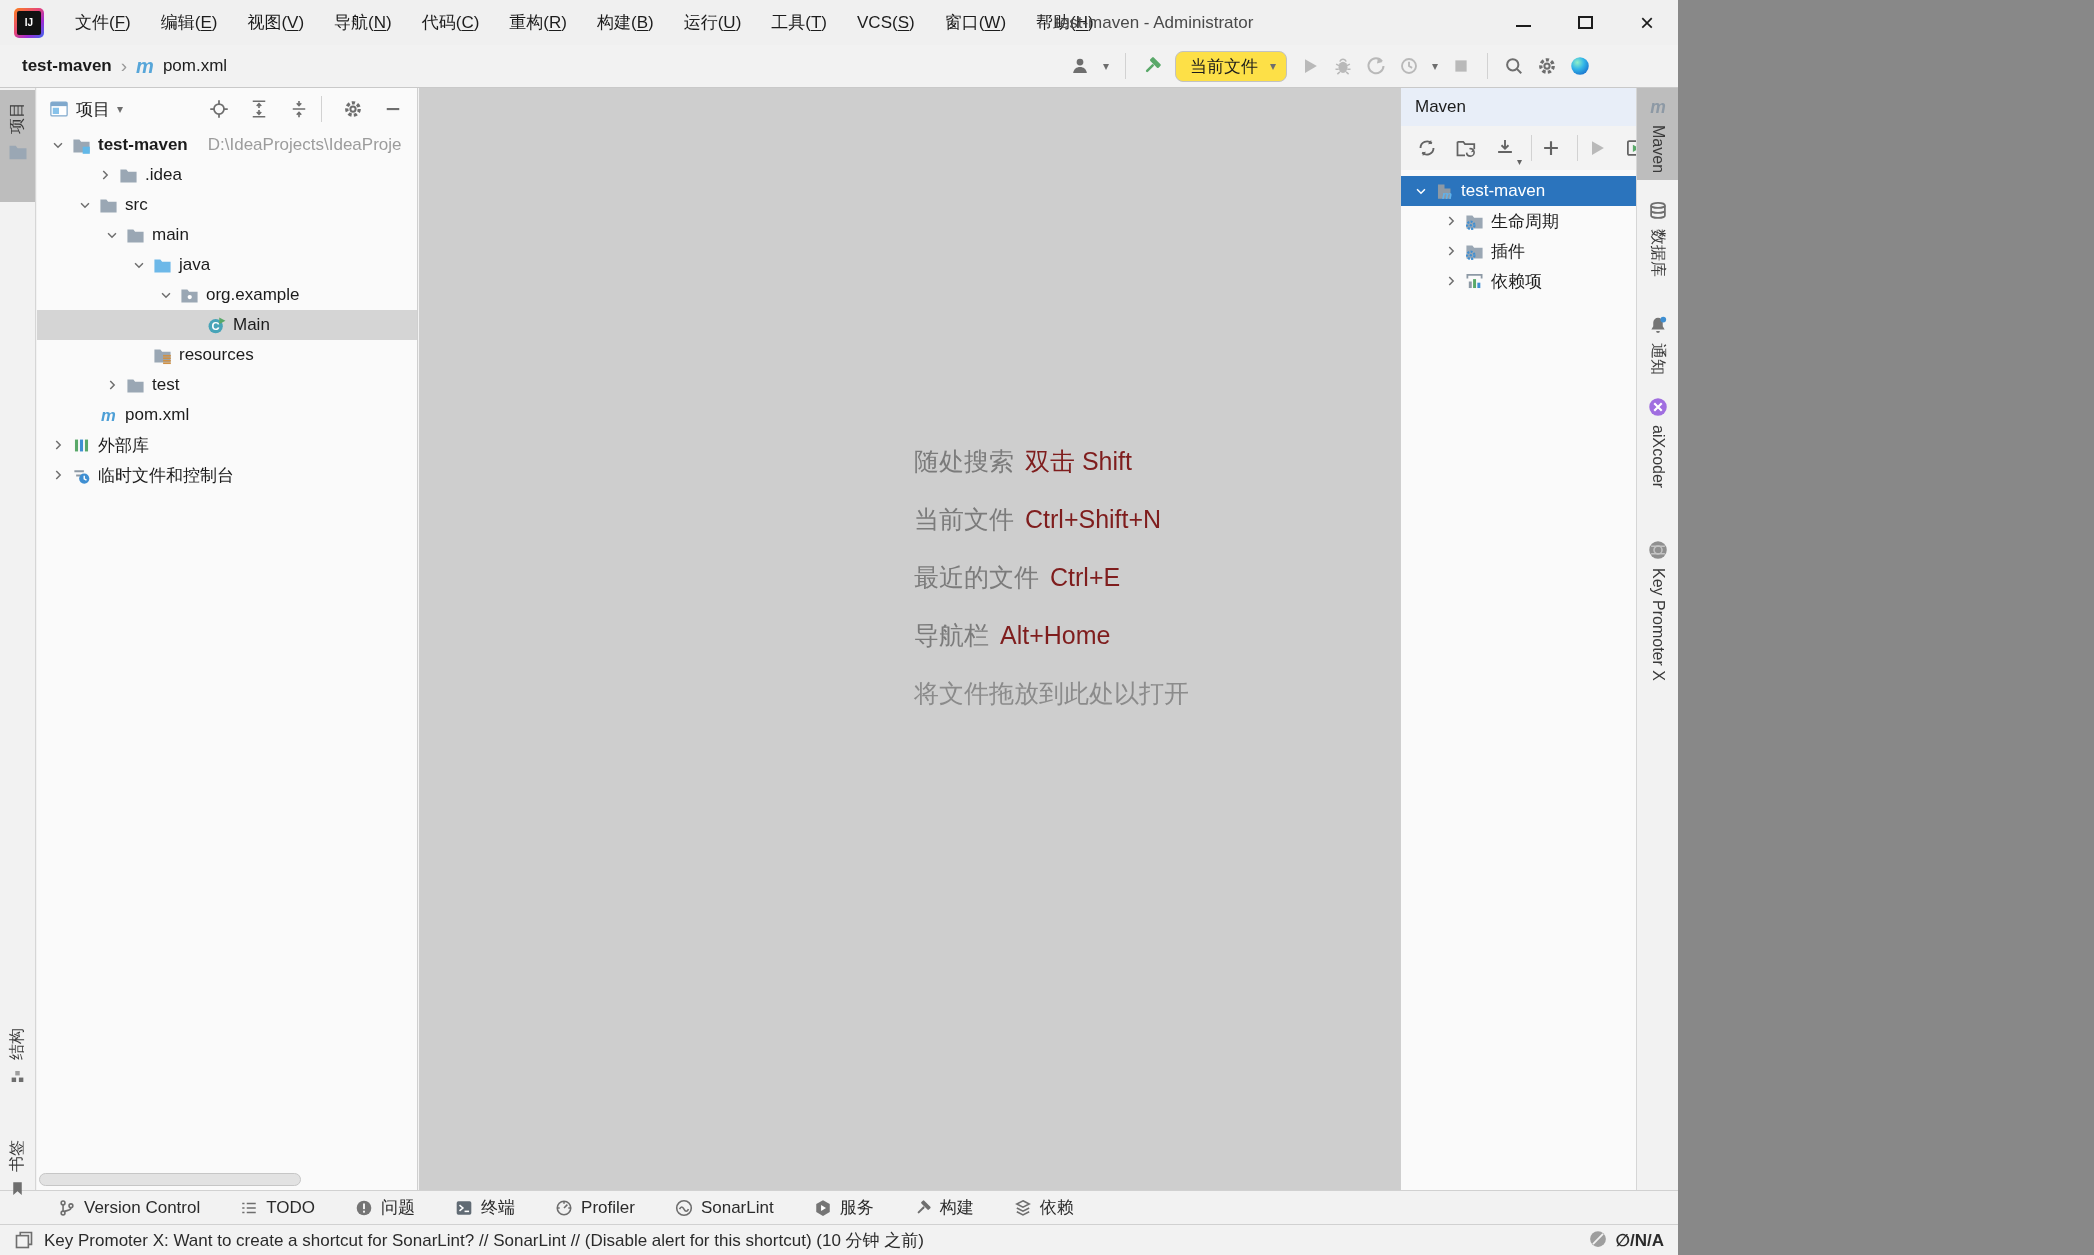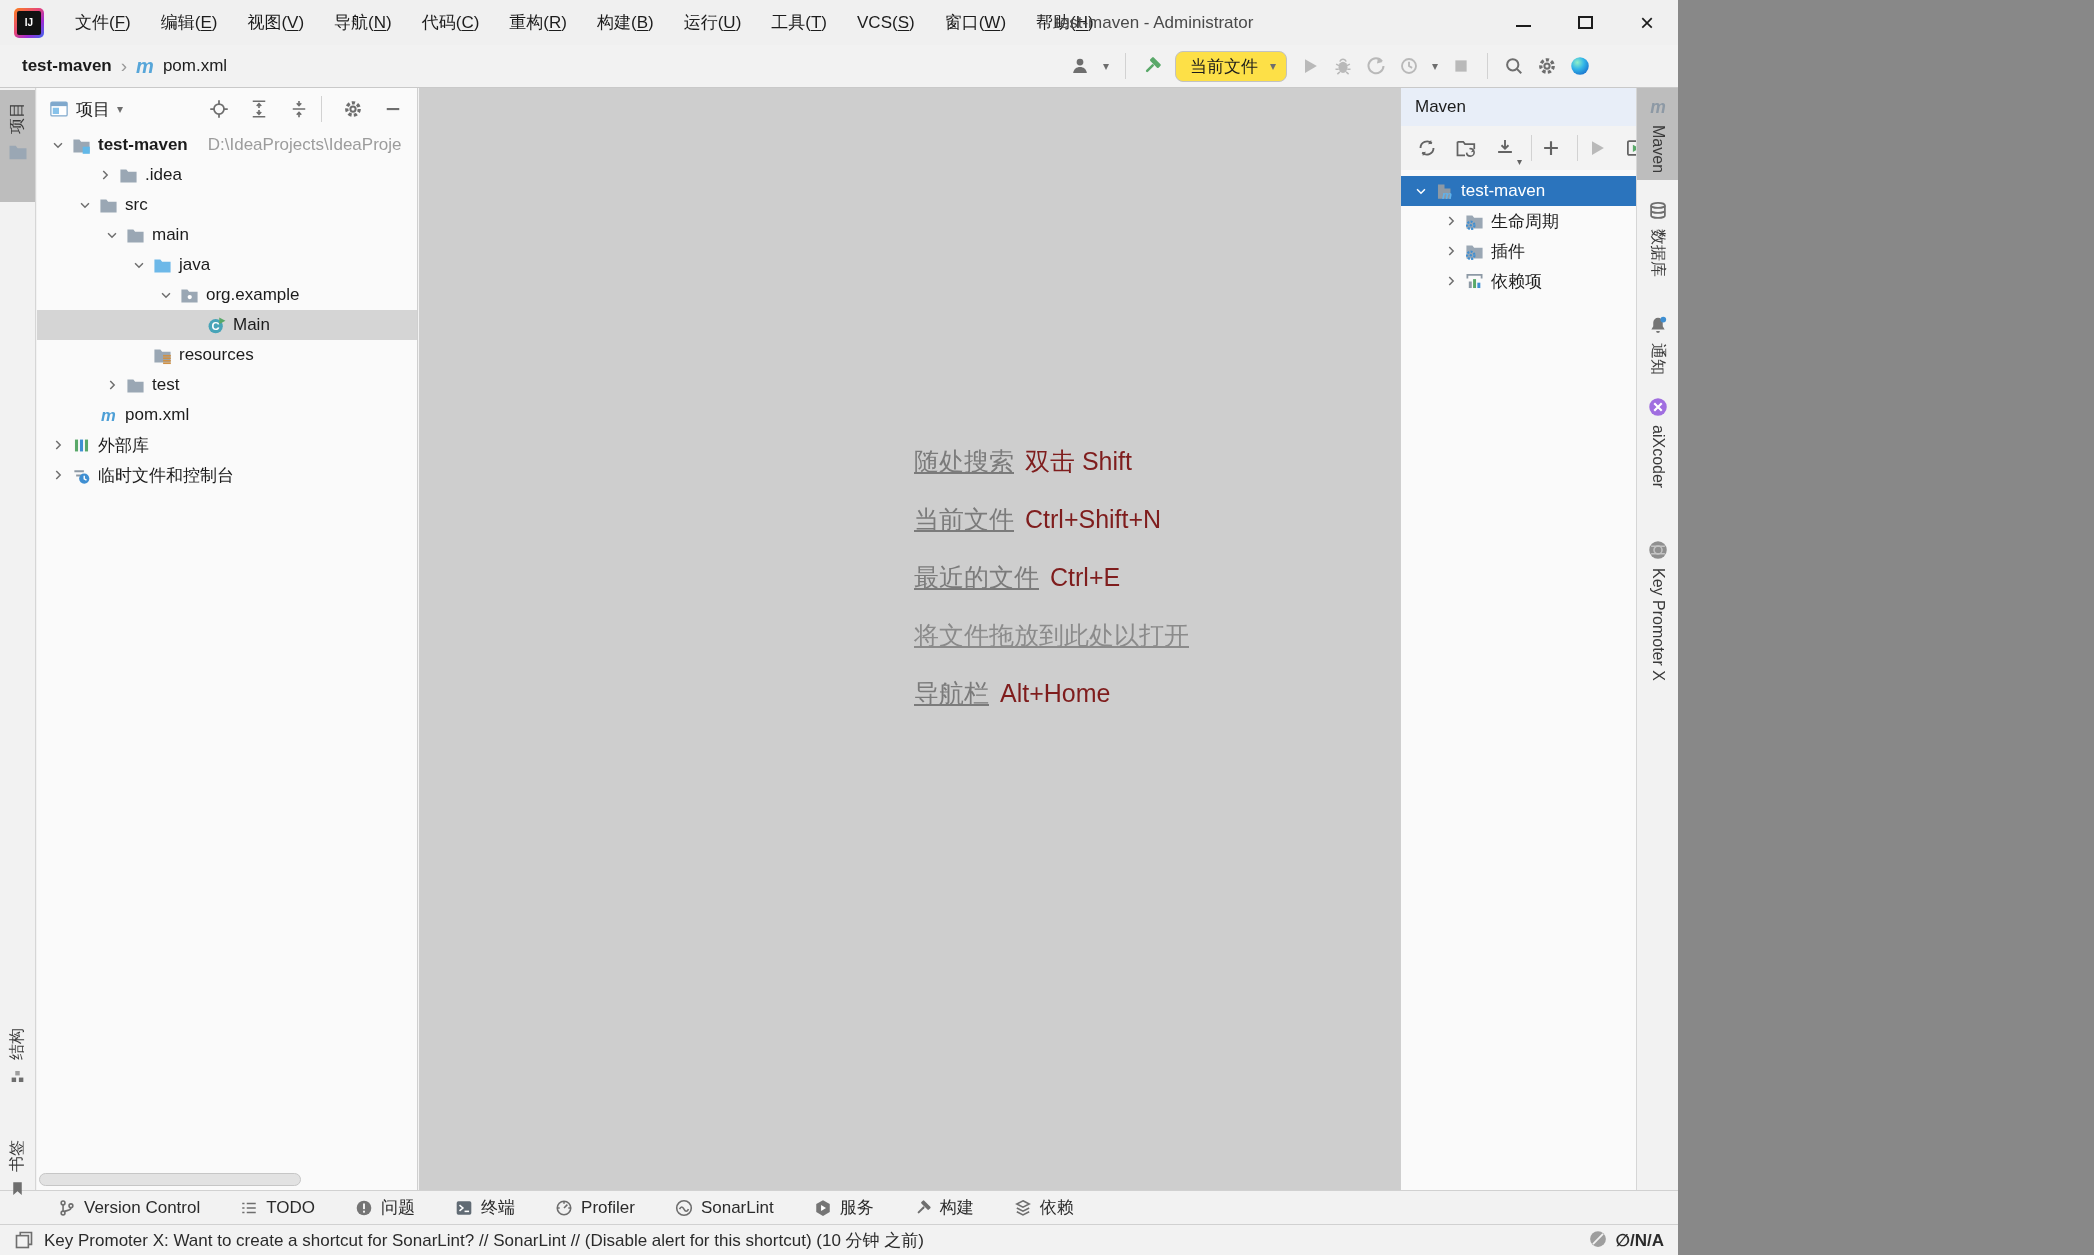--- a/index.html
+++ b/index.html
@@ -56,21 +56,21 @@
   .arrow svg { width:14px; height:14px; }
   .ticon { width:22px; height:30px; flex:0 0 22px; display:flex; align-items:center; justify-content:center; margin-right:6px; }
   .ticon svg { width:19px; height:19px; }
   .tpath { color:#9c9c9c; margin-left:20px; }
   #p-scroll { position:absolute; left:2px; bottom:4px; width:262px; height:13px; background:#e2e2e2; border:1px solid #c6c6c6; border-radius:7px; }
 
   
   #editor { position:absolute; left:419px; top:88px; width:981px; height:1102px; background:#cecece; }
   #editor-hints { position:absolute; left:495px; top:344px; }
   .hint { height:58px; display:flex; align-items:center; font-size:25px; }
-  .hint .lab { color:#7b7b7b; margin-right:11px;text-decoration:underline; }
+  .hint .lab { color:#7b7b7b; margin-right:11px; }
   .hint .key { color:#7f1d1d; }
   .hint.dim .lab { color:#8b8b8b; }
 
   
   #maven-panel { position:absolute; left:1400px; top:88px; width:652px; height:1102px; background:#fafafa; border-left:1px solid #cfcfcf; }
   #maven-head { height:38px; background:#e8eef8; display:flex; align-items:center; padding:0 14px; font-size:17px; }
   #maven-head .hic { margin-left:16px; }
   #maven-toolbar { height:44px; display:flex; align-items:center; padding-left:10px; background:#f3f3f3; }
   .tbtn { width:31px; height:31px; display:flex; align-items:center; justify-content:center; position:relative; border-radius:4px; margin-right:8px; flex:0 0 auto; }
   .tbtn.active { background:#e2e2e2; border:1px solid #9e9e9e; }
@@ -470,26 +470,26 @@
           <span class="key">双击 Shift</span>
         </div>
         <div class="hint">
           <span class="lab">当前文件</span>
           <span class="key">Ctrl+Shift+N</span>
         </div>
         <div class="hint">
           <span class="lab">最近的文件</span>
           <span class="key">Ctrl+E</span>
         </div>
-        <div class="hint dim">
-          <span class="lab">将文件拖放到此处以打开</span>
-        </div>
         <div class="hint">
           <span class="lab">导航栏</span>
           <span class="key">Alt+Home</span>
+        </div>
+        <div class="hint dim">
+          <span class="lab">将文件拖放到此处以打开</span>
         </div>
       </div>
   </div>
 
   <div id="maven-panel">
     <div id="maven-head">
       <span>Maven</span>
       <span class="spacer"></span>
       <span class="hic">
           <span class="ic">

